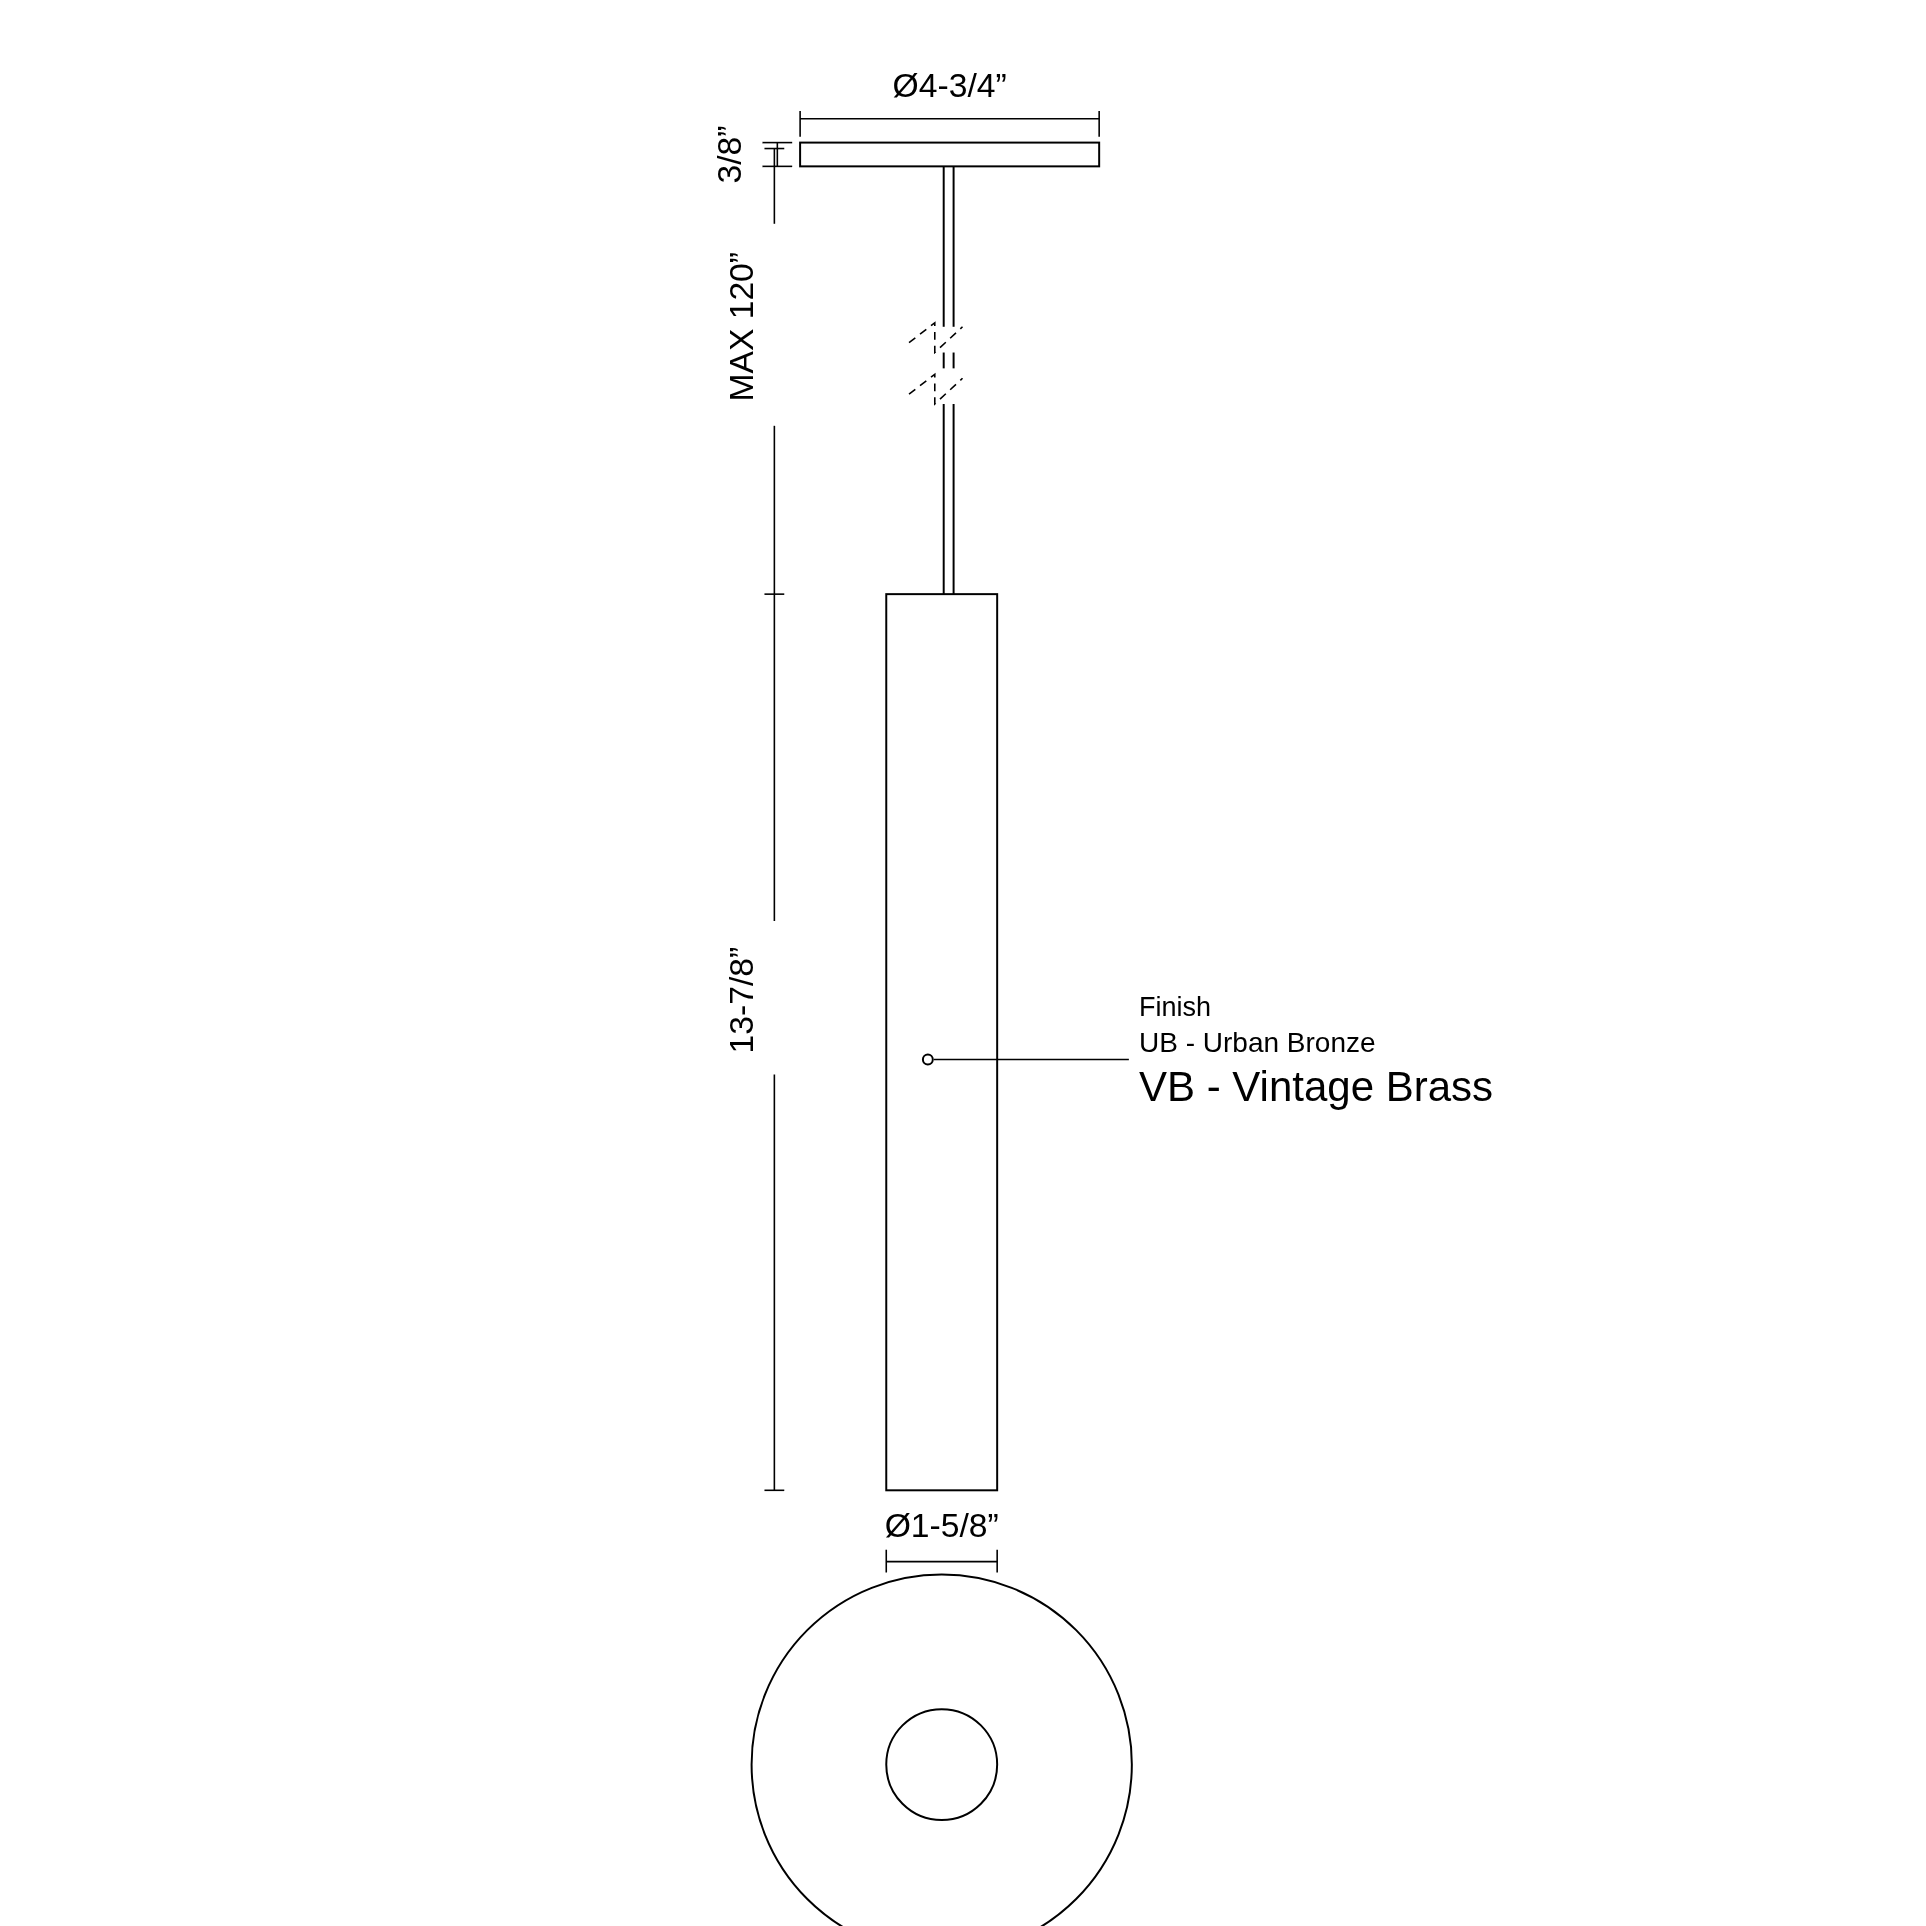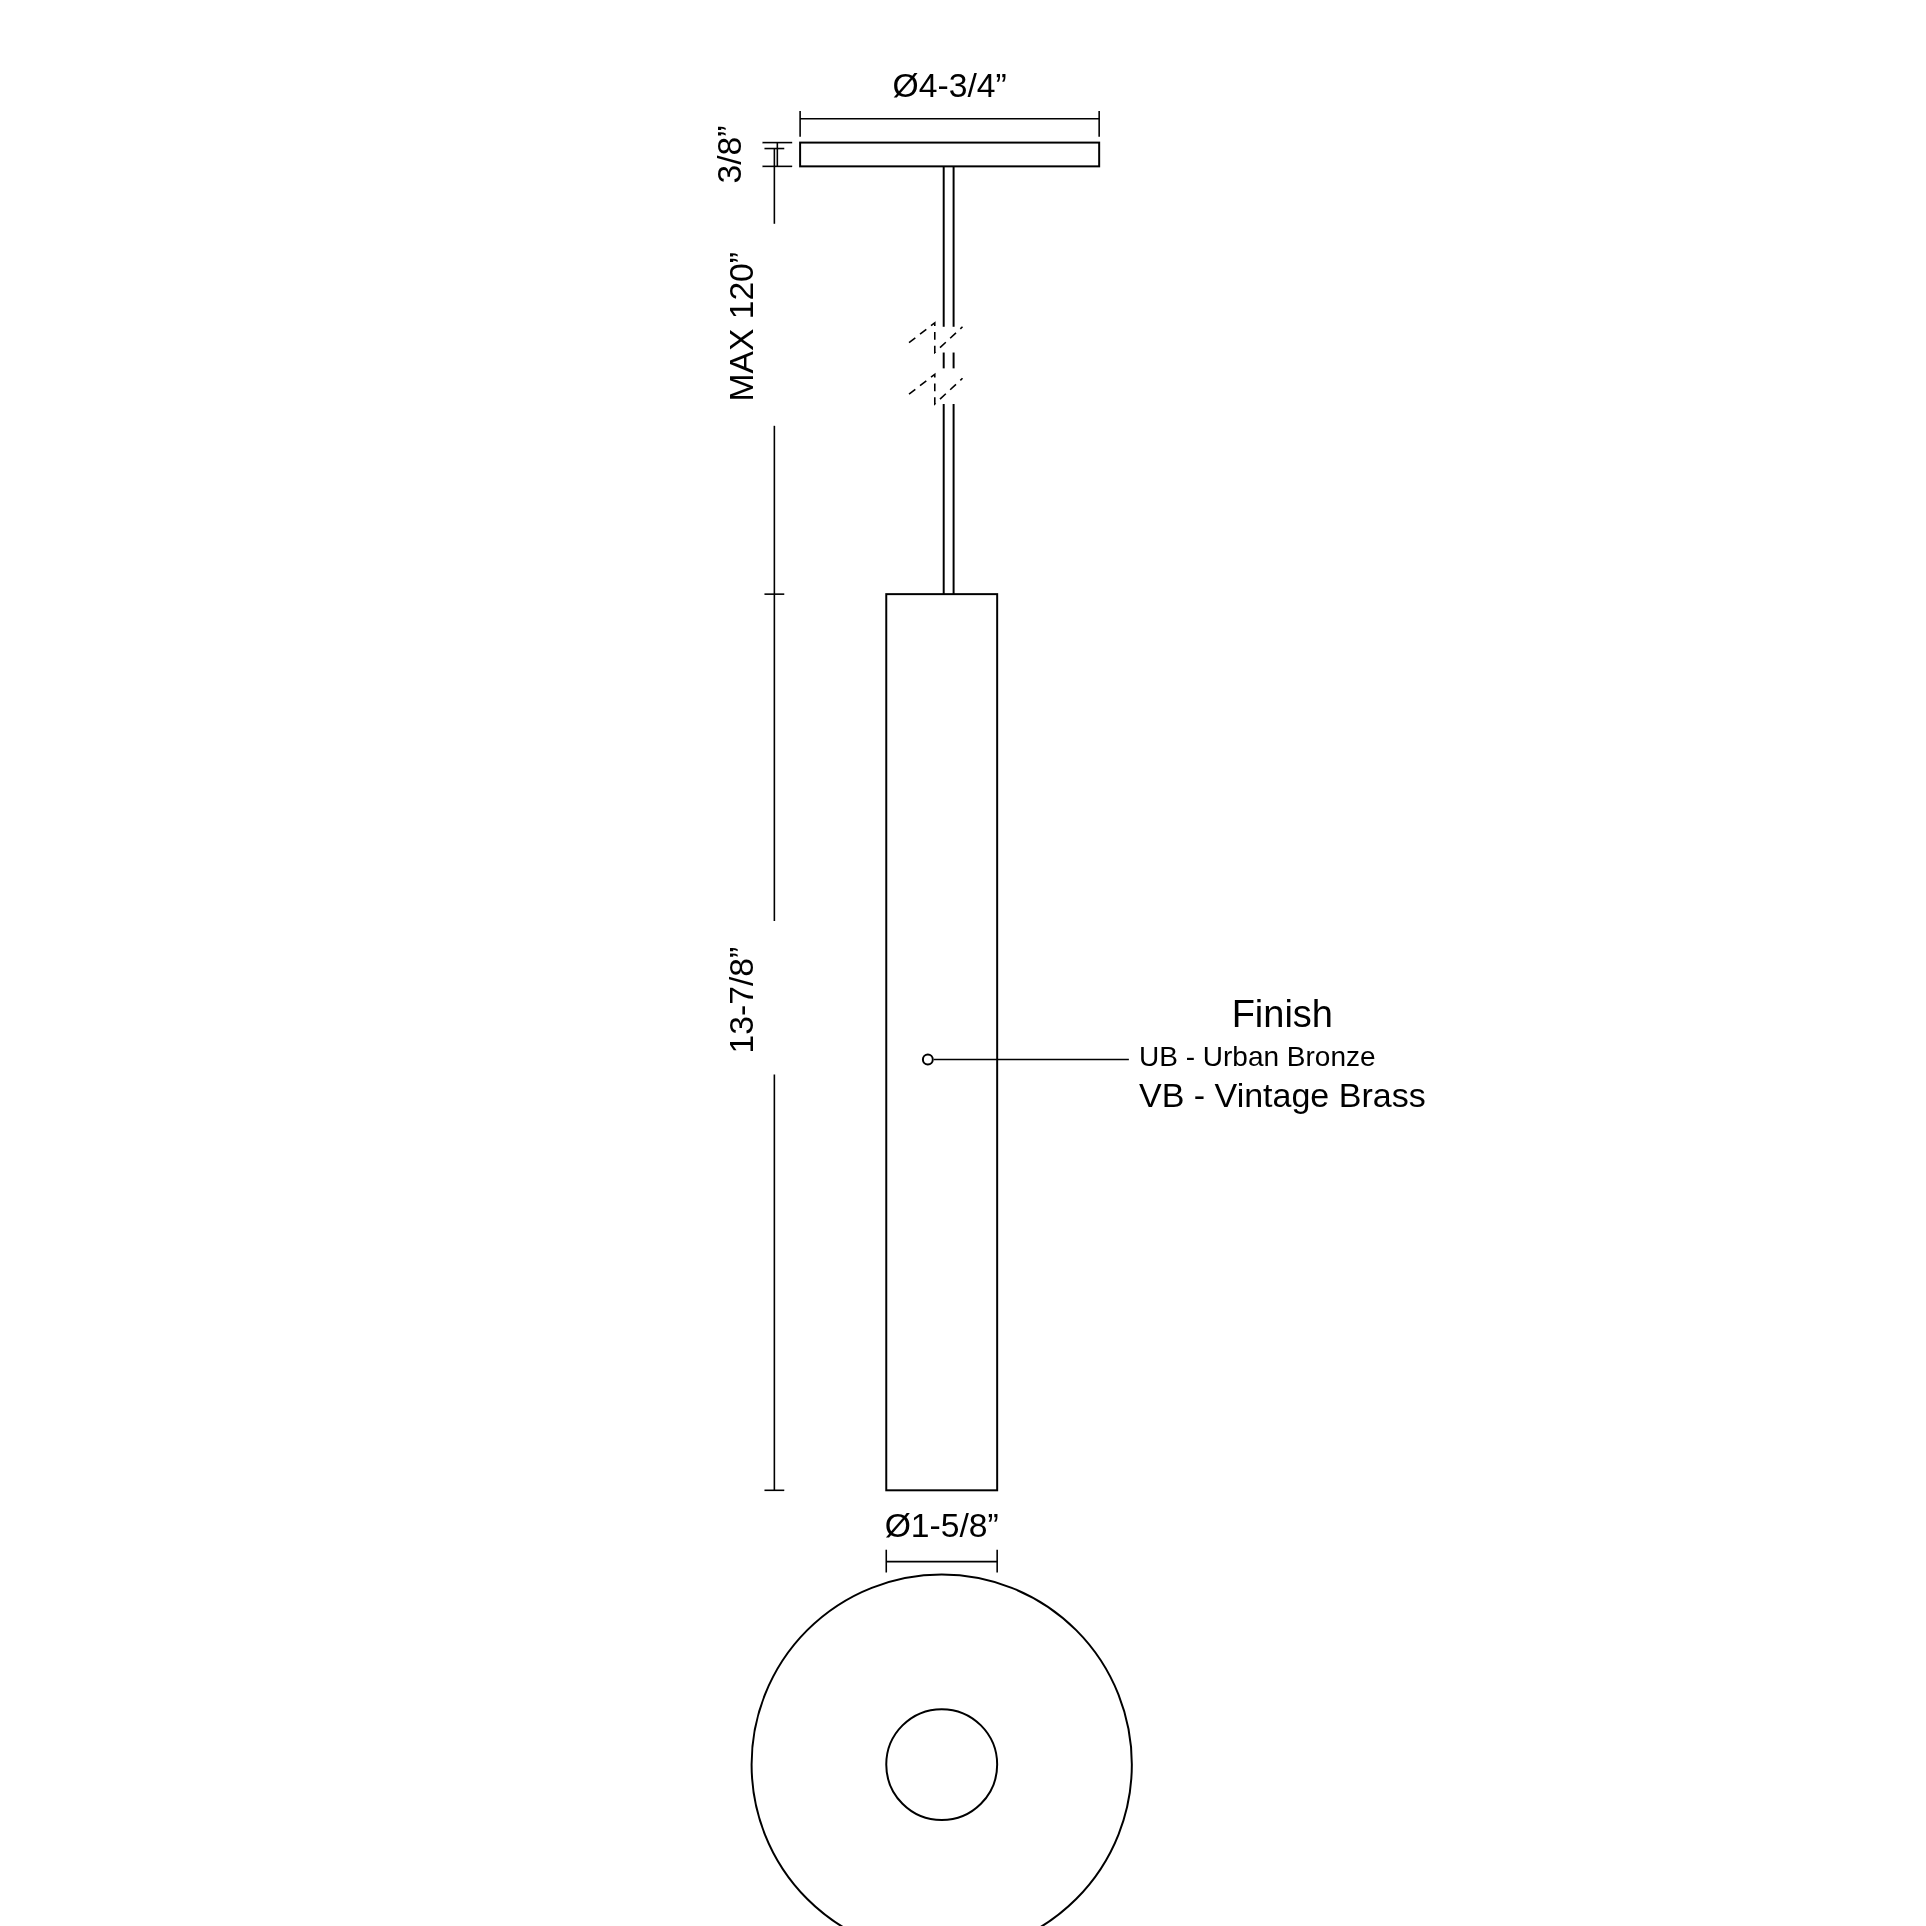--- a/index.html
+++ b/index.html
@@ -124,19 +124,19 @@
     </g>
 
     <g>
       <circle cx="951" cy="1782" r="192" fill="none" stroke="#000000" stroke-width="2"></circle>
       <circle cx="951" cy="1782" r="56" fill="none" stroke="#000000" stroke-width="2"></circle>
     </g>
 
   </svg>
 
   <div style="position:absolute; left:1139px; top:990px; line-height:1.28;">
-    <div style="font-size:38px;text-align:center;">Finish</div>
+    <div style="font-size:27px;">Finish</div>
     <div style="font-size:28px;">UB - Urban Bronze</div>
-    <div style="font-size:34px;">VB - Vintage Brass</div>
+    <div style="font-size:42px;">VB - Vintage Brass</div>
   </div>
 
 </div>
 
 
 </body></html>

